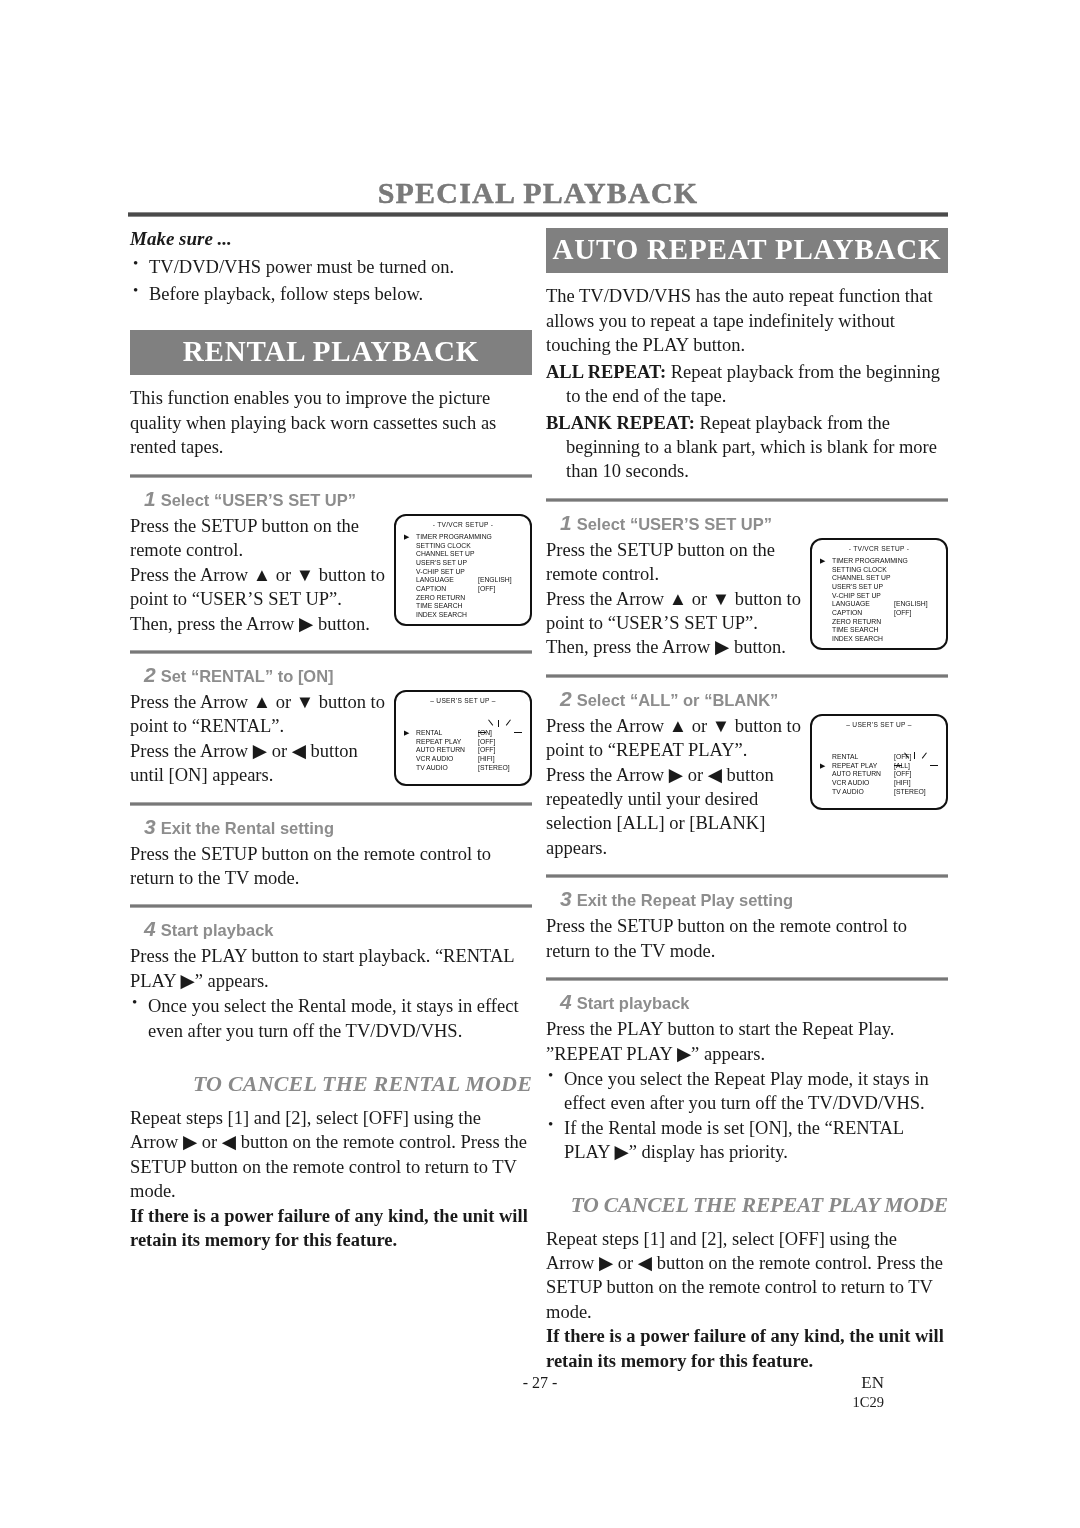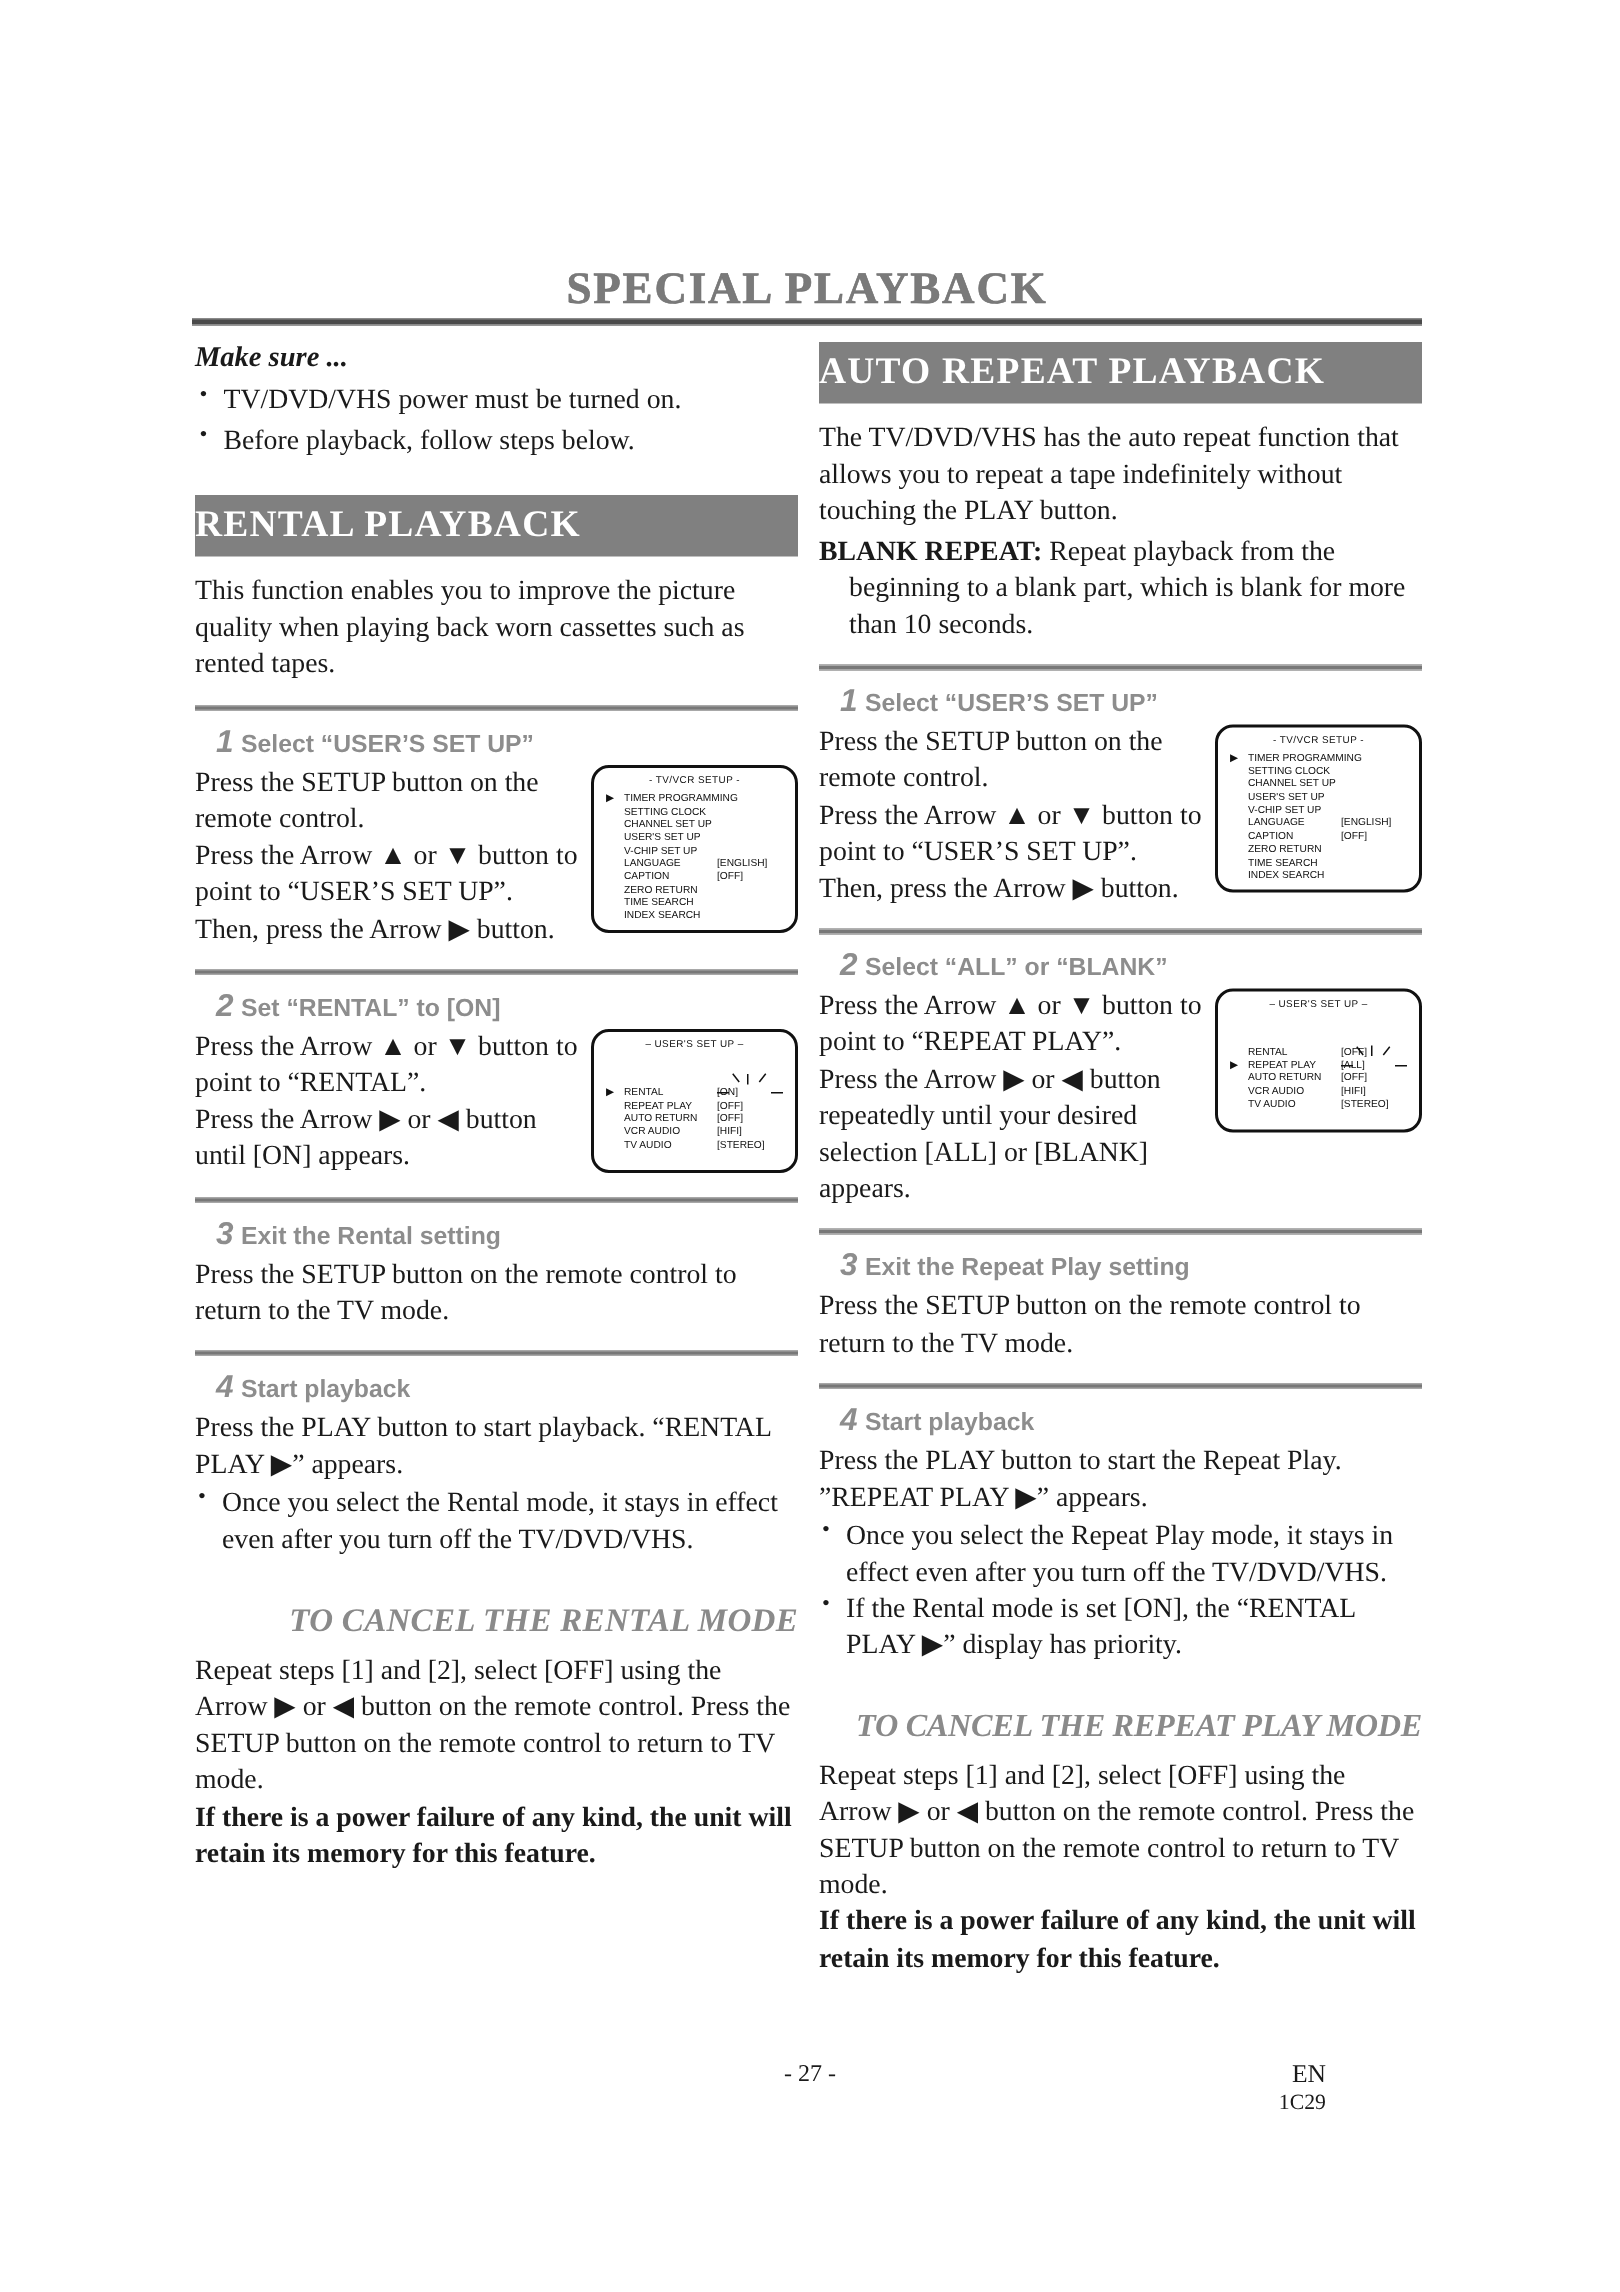--- a/index.html
+++ b/index.html
@@ -73,23 +73,23 @@
     position: absolute;
     left: 3px;
     top: -1px;
     font-size: 15px;
   }
 
   
   .section-bar {
     background: #808080;
     color: #ffffff;
-    text-align: left;
-    font-weight: bold;
-    font-size: 25px;
+    text-align: center;
+    font-weight: bold;
+    font-size: 29px;
     letter-spacing: 0.8px;
     padding: 7px 0 9px 0;
     line-height: 1.0;
   }
 
   .intro {
     font-size: 18.5px;
     line-height: 1.33;
     margin-top: 11px;
   }
@@ -371,20 +371,24 @@
     <div class="body-p">Repeat steps [1] and [2], select [OFF] using the Arrow ▶ or ◀ button on the remote control. Press the SETUP button on the remote control to return to TV mode.</div>
     <div class="bold-note">If there is a power failure of any kind, the unit will retain its memory for this feature.</div>
   </div>
 
   <div class="col col-right">
 
     <div class="section-bar">AUTO REPEAT PLAYBACK</div>
     <div class="intro">The TV/DVD/VHS has the auto repeat function that allows you to repeat a tape indefinitely without touching the PLAY button.</div>
 
     <div class="body-p" style="margin-top:2px;padding-left:20px;text-indent:-20px;">
+      <b>ALL REPEAT:</b>
+      <span>Repeat playback from the beginning to the end of the tape.</span>
+    </div>
+    <div class="body-p" style="margin-top:2px;padding-left:20px;text-indent:-20px;">
       <b>BLANK REPEAT:</b>
       <span>Repeat playback from the beginning to a blank part, which is blank for more than 10 seconds.</span>
     </div>
 
     <div class="step-rule"></div>
     <div class="step-head">
       <span class="step-num">1</span><span>Select “USER’S SET UP”</span>
     </div>
     <div class="step-body">
       <div class="step-text">

